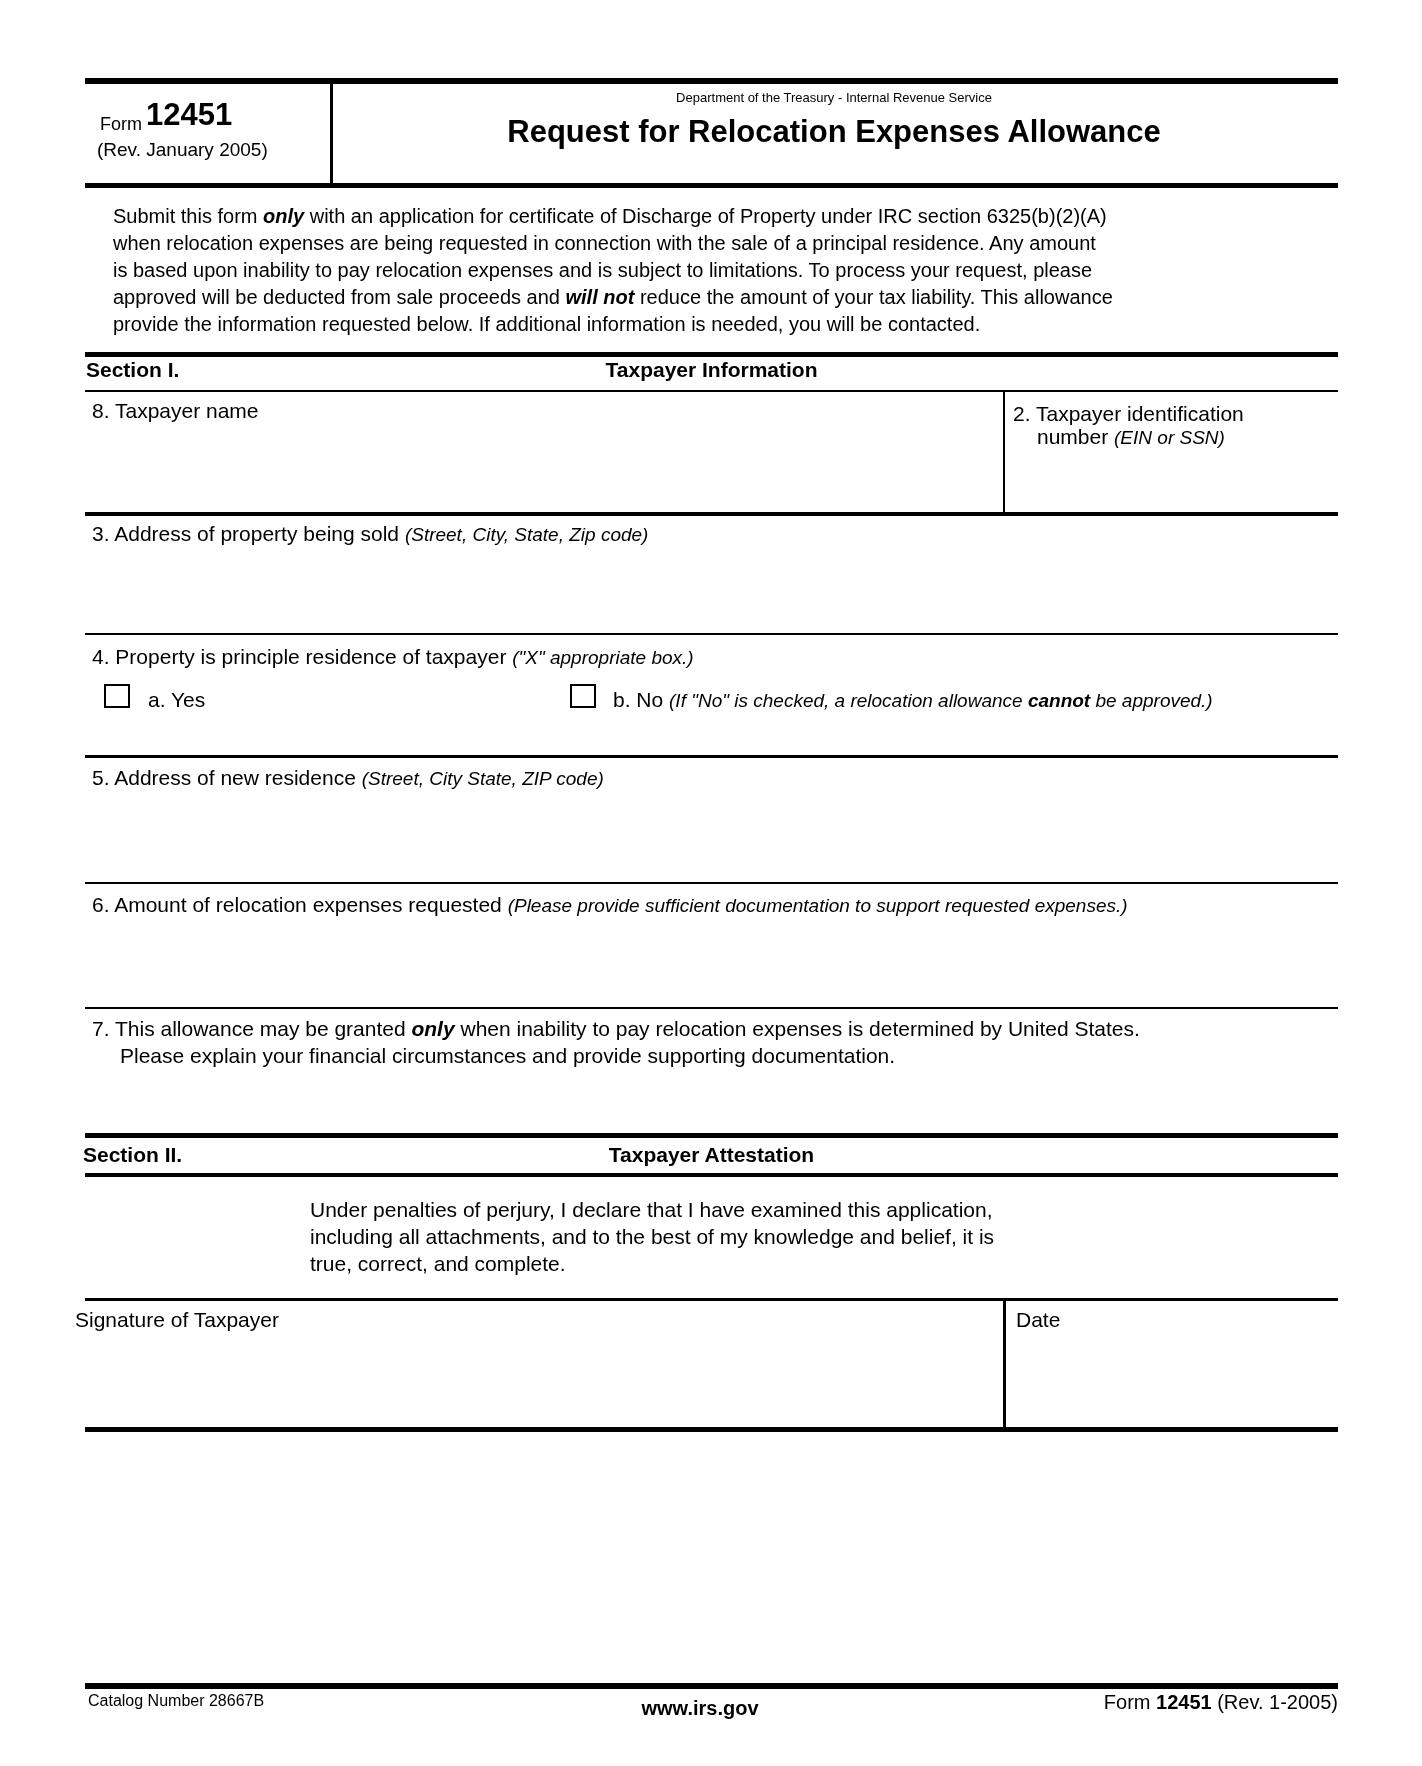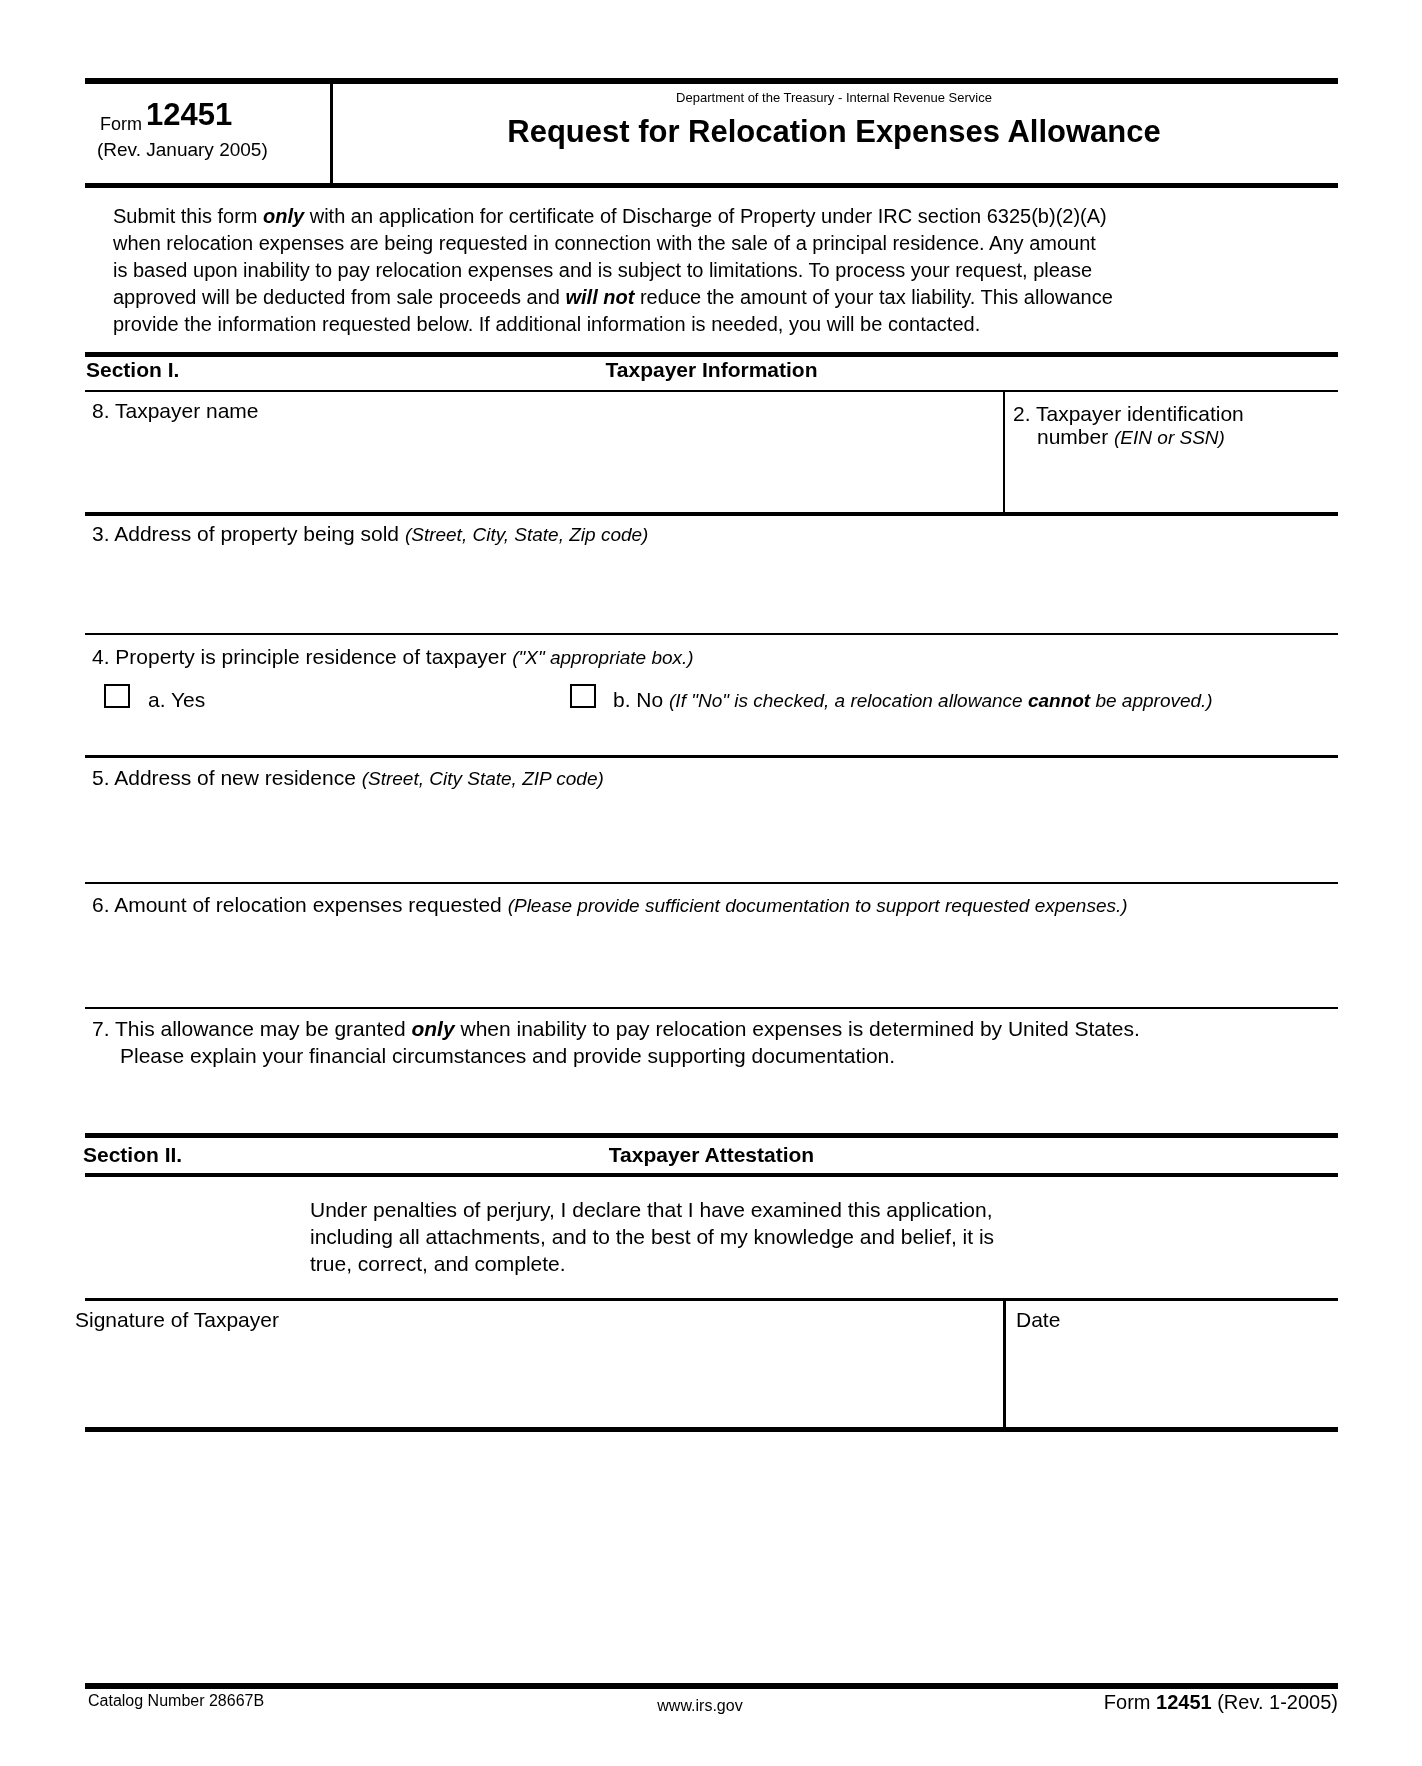--- a/index.html
+++ b/index.html
@@ -111,16 +111,16 @@
   <div class="hline" style="left:85px;top:1298px;width:1253px;height:3px;"></div>
   <div class="field" style="left:85px;top:1303px;width:916px;height:122px;"></div>
   <div class="abs lbl" style="left:75px;top:1307px;">Signature of Taxpayer</div>
   <div class="vline" style="left:1003px;top:1301px;width:3px;height:126px;"></div>
   <div class="field" style="left:1008px;top:1303px;width:330px;height:122px;"></div>
   <div class="abs lbl" style="left:1016px;top:1307px;">Date</div>
   <div class="hline" style="left:85px;top:1427px;width:1253px;height:5px;"></div>
 
   <div class="hline" style="left:85px;top:1683px;width:1253px;height:6px;"></div>
   <div class="abs" style="left:88px;top:1692px;font-size:16px;">Catalog Number 28667B</div>
-  <div class="abs center" style="left:85px;top:1697px;width:1230px;font-size:16px;">www.irs.gov</div>
+  <div class="abs center" style="left:85px;top:1697px;width:1230px;font-size:20px;font-weight:bold;">www.irs.gov</div>
   <div class="abs" style="right:84px;top:1691px;font-size:20px;"><span>Form </span><span class="b">12451</span><span> (Rev. 1-2005)</span></div>
 
 </div>
 
 </body></html>

